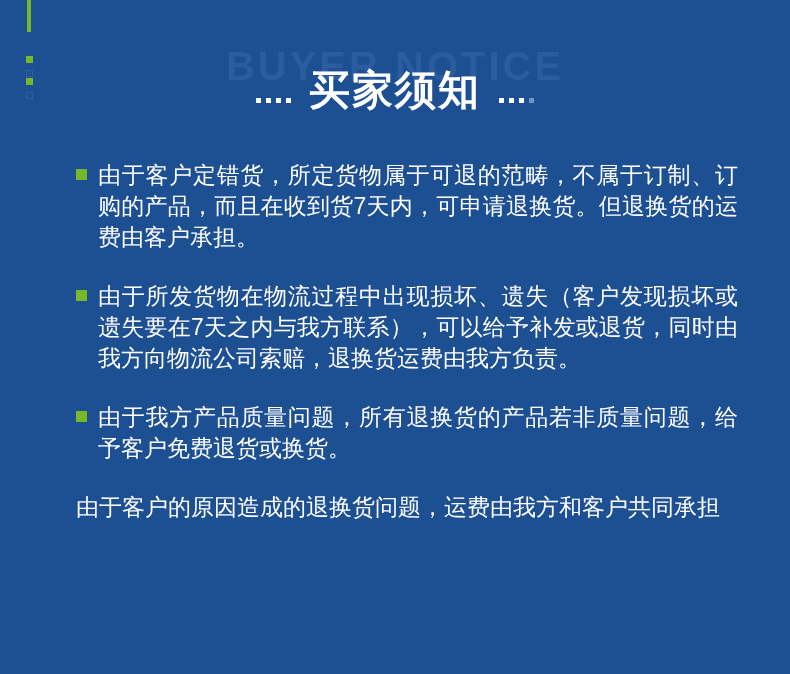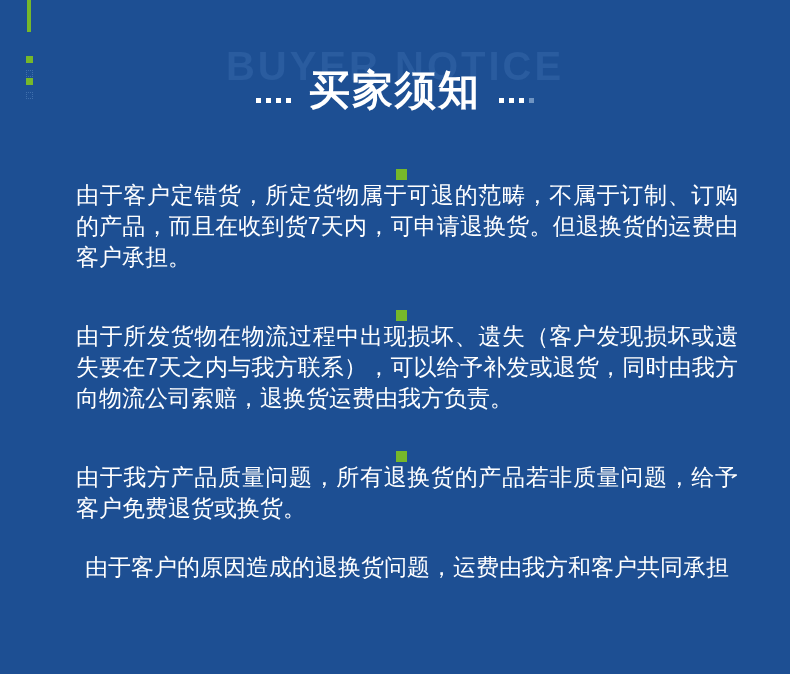--- a/index.html
+++ b/index.html
@@ -110,23 +110,22 @@
 
   
   #notice-list {
     position: absolute;
     left: 76px;
     top: 160px;
     width: 662px;
   }
   .notice-item {
     display: flex;
-    align-items: center;
+    align-items: flex-start;
     margin-bottom: 28px;
-    flex-direction: column;
   }
   .notice-bullet {
     flex: 0 0 auto;
     width: 11px;
     height: 11px;
     background: #76b82a;
     margin-top: 9px;
     margin-right: 11px;
   }
   .notice-text {

